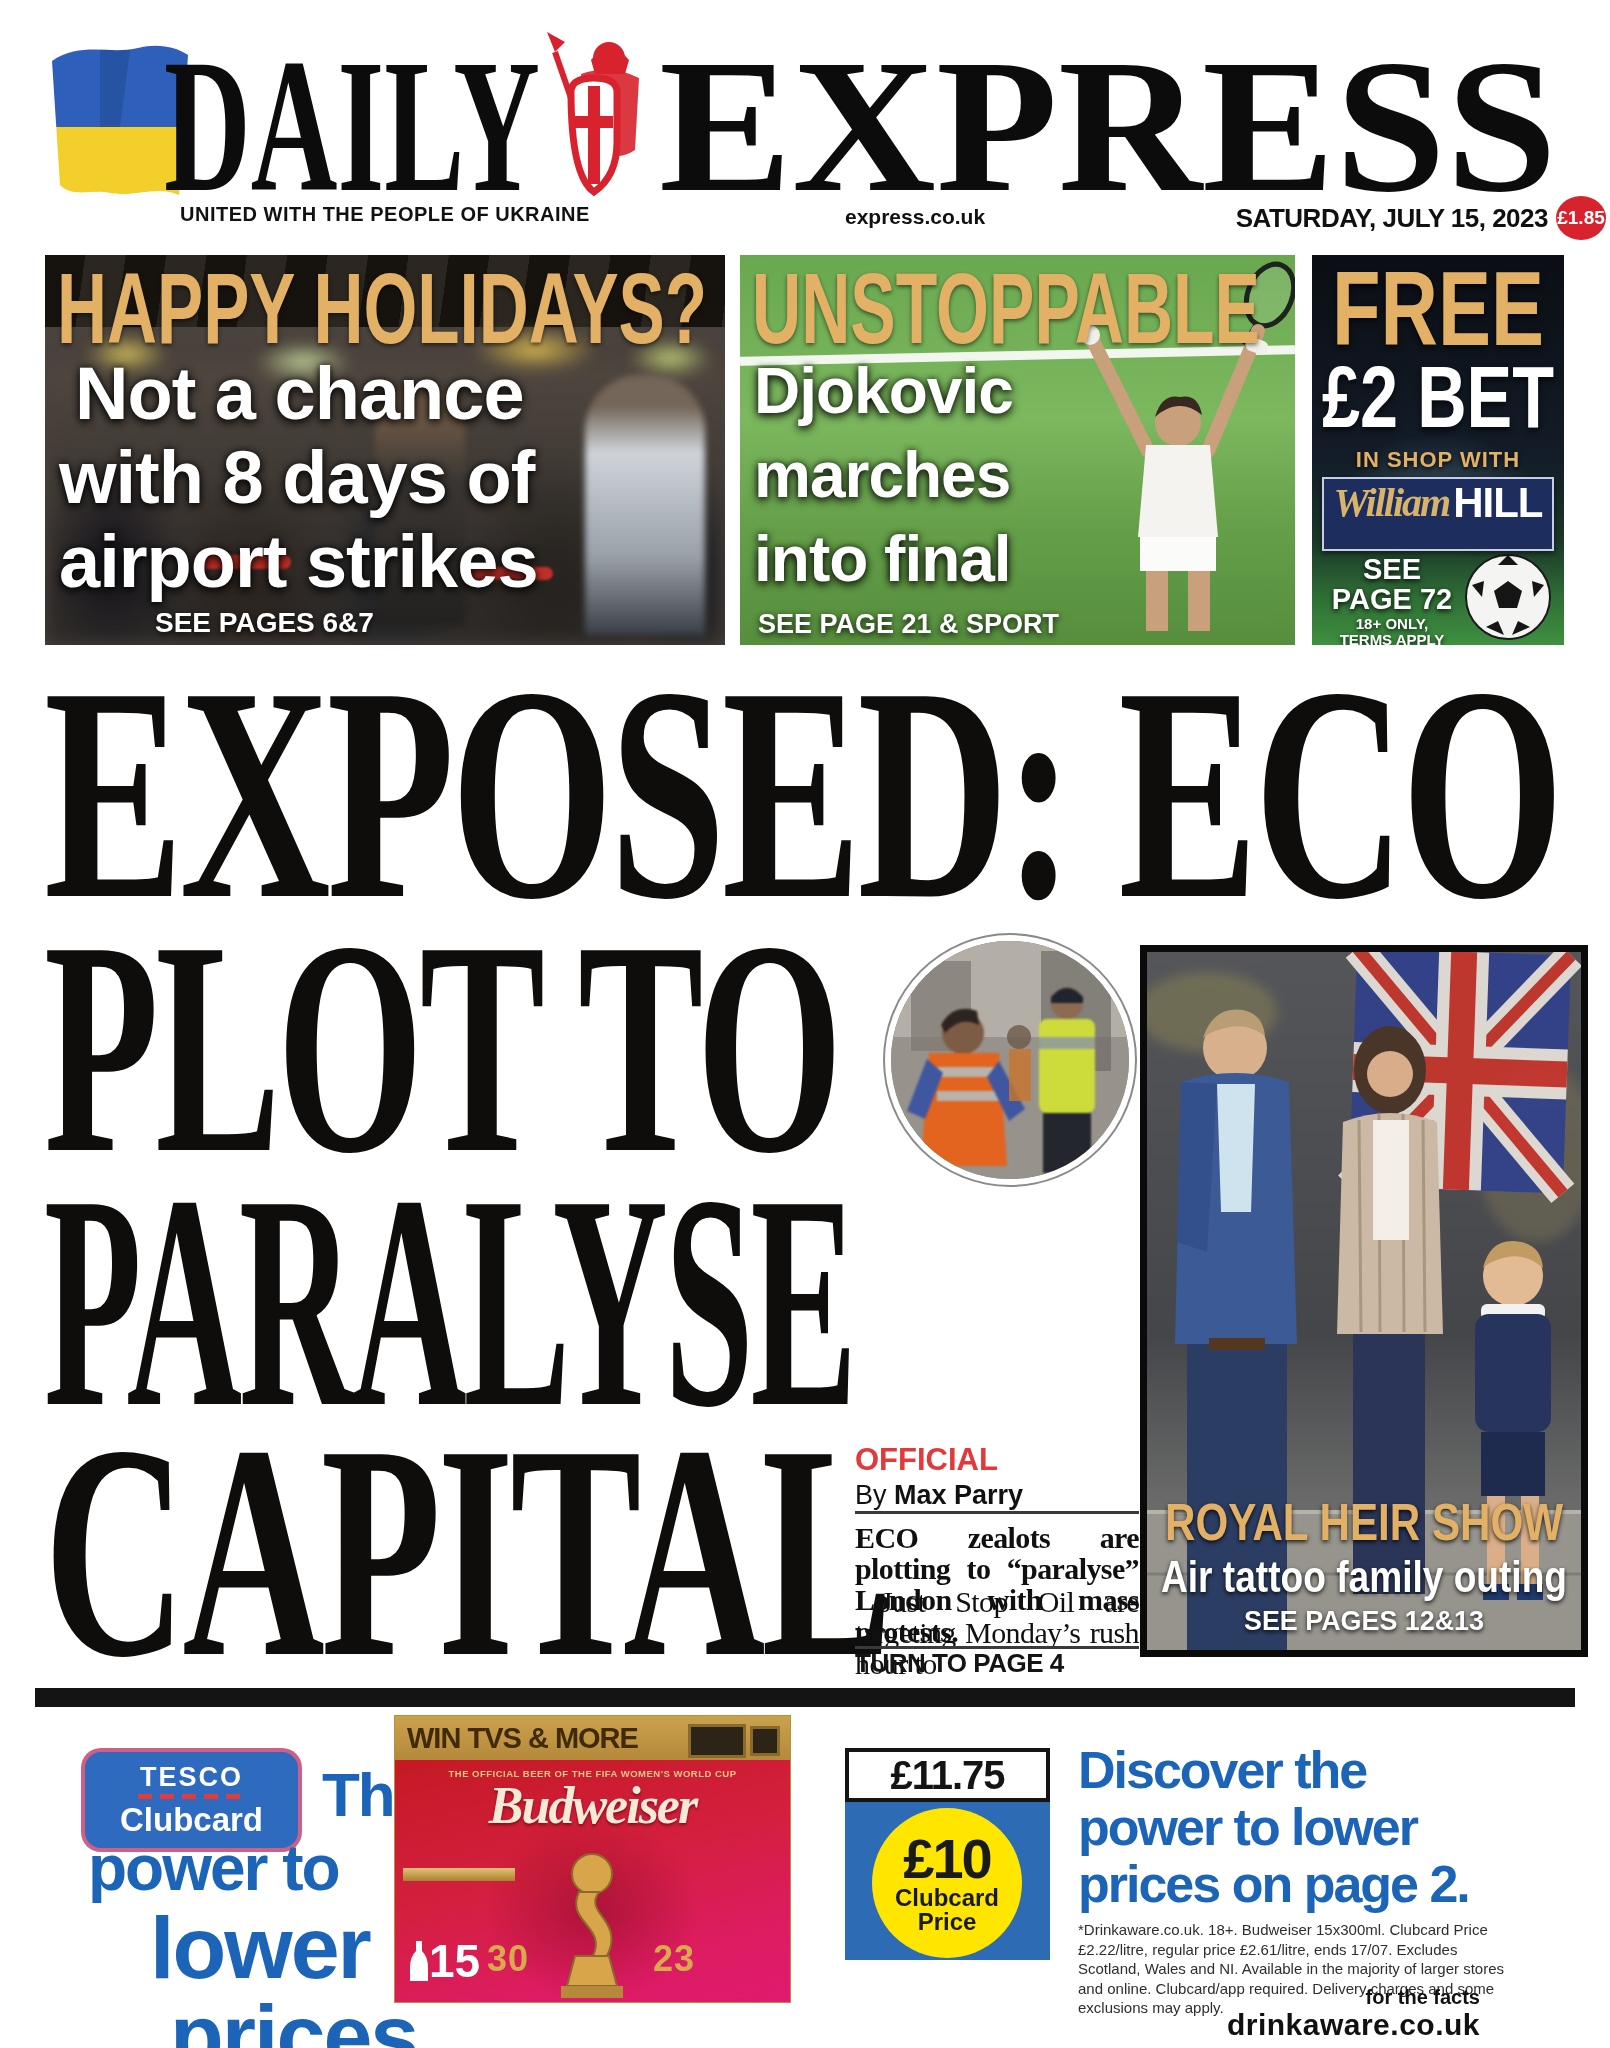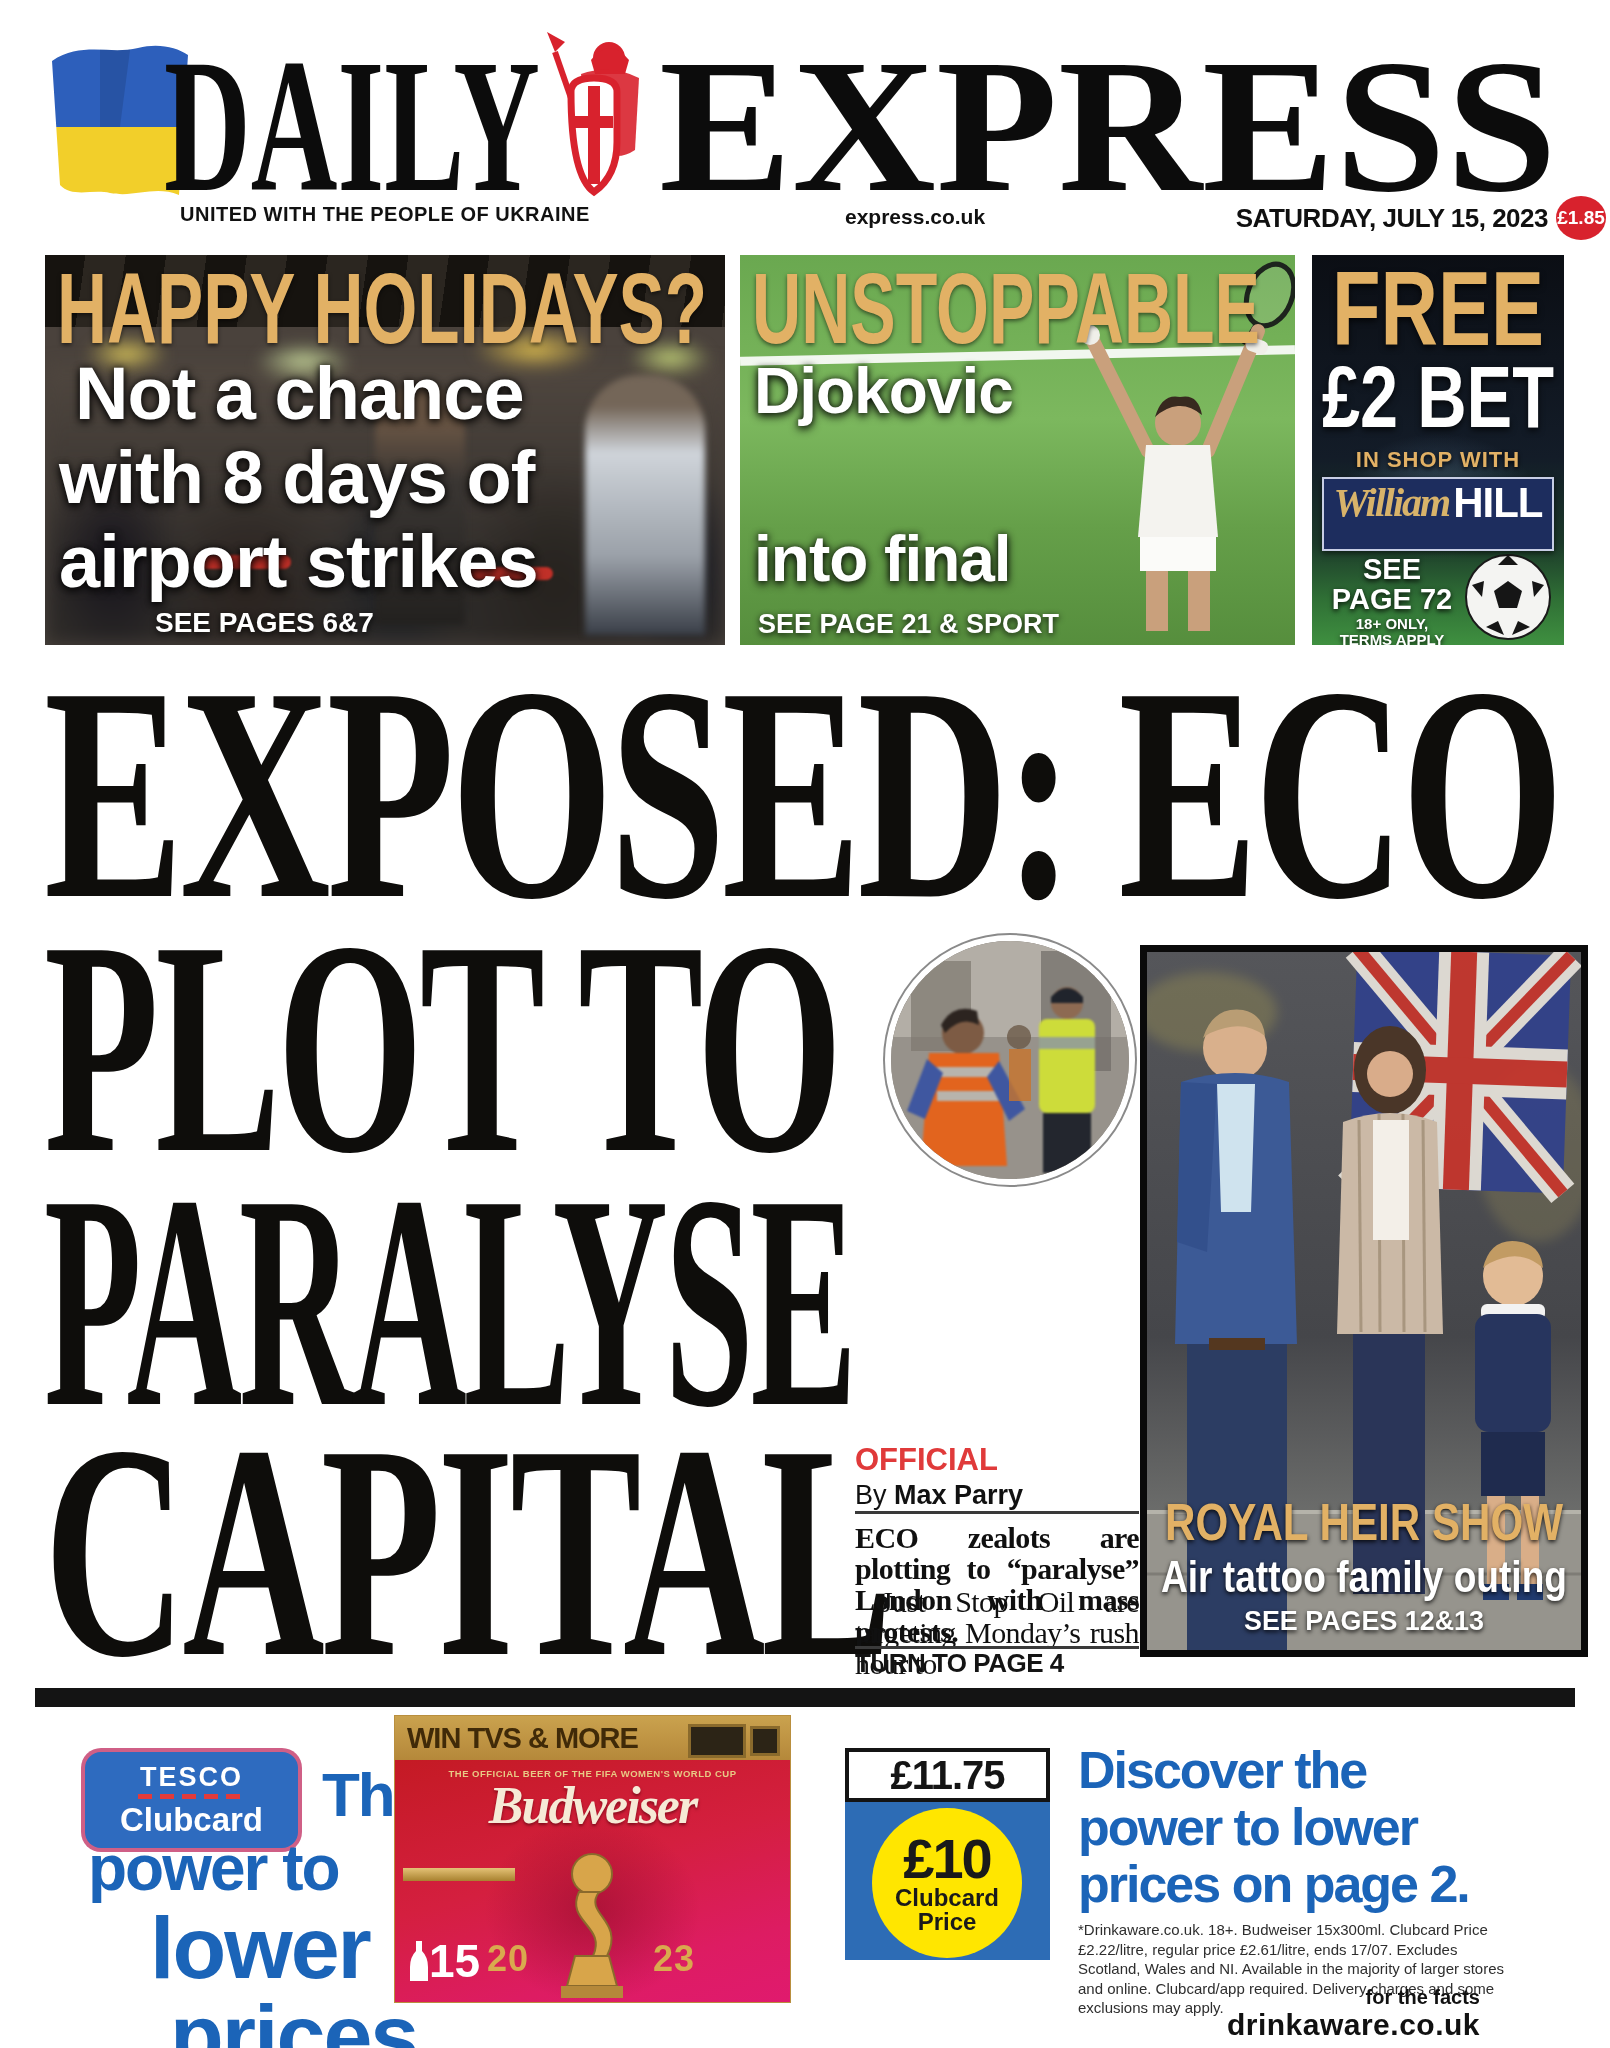--- a/index.html
+++ b/index.html
@@ -221,20 +221,21 @@
       <path d="M215,162 Q222,138 240,142 Q258,138 262,160 Q250,150 238,151 Q226,152 215,162 Z" fill="#37291f"></path>
       <path d="M206,190 L270,190 L278,282 L198,282 Z" fill="#f4f3ef"></path>
       <rect x="200" y="282" width="76" height="34" fill="#fbfbf9"></rect>
       <rect x="206" y="316" width="22" height="60" fill="#c9a07c"></rect>
       <rect x="248" y="316" width="22" height="60" fill="#c9a07c"></rect>
     </svg>
     <svg class="title-svg" width="530" height="95">
       <text class="svg-sans" x="4" y="80" font-size="100" textLength="508" lengthAdjust="spacingAndGlyphs" fill="#e2b165">UNSTOPPABLE</text>
     </svg>
     <div class="sub" style="left:14px;top:104px;font-size:64px;">Djokovic</div>
+    <div class="sub" style="left:14px;top:188px;font-size:64px;">marches</div>
     <div class="sub" style="left:14px;top:272px;font-size:64px;">into final</div>
     <div class="see" style="left:18px;top:354px;font-size:27px;">SEE PAGE 21 &amp; SPORT</div>
   </div>
 
   <div class="abs promo promo-bet">
     <svg class="abs" style="left:150px;top:296px;" width="92" height="92" viewBox="0 0 92 92">
       <circle cx="46" cy="46" r="42" fill="#f4f4f2" stroke="#1a1a1a" stroke-width="2"></circle>
       <polygon points="46,30 60,40 55,57 37,57 32,40" fill="#161616"></polygon>
       <polygon points="46,4 56,14 36,14" fill="#161616"></polygon>
       <polygon points="10,34 22,30 20,46" fill="#161616"></polygon>
@@ -394,21 +395,21 @@
     <div class="bud-body">
       <div class="bud-official">THE OFFICIAL BEER OF THE FIFA WOMEN'S WORLD CUP</div>
       <div class="bud-brand">Budweiser</div>
       <div class="bud-chip"></div>
       <svg class="abs" style="left:142px;top:88px;" width="110" height="154" viewBox="0 0 110 154">
         <circle cx="55" cy="26" r="20" fill="#d8a54a" stroke="#8a6a2c" stroke-width="2"></circle>
         <path d="M42,44 C28,74 70,78 56,108 L70,108 C88,72 46,66 62,44 Z" fill="#d8a54a" stroke="#8a6a2c" stroke-width="2"></path>
         <path d="M30,138 L80,138 L72,108 L38,108 Z" fill="#d8a54a" stroke="#8a6a2c" stroke-width="2"></path>
         <rect x="24" y="138" width="62" height="12" fill="#b5883a"></rect>
       </svg>
-      <div class="bud-year" style="left:92px;top:178px;">20</div>
+      <div class="bud-year" style="left:92px;top:178px;">30</div>
       <div class="bud-year" style="left:258px;top:178px;">23</div>
       <div class="bud-pack">
         <svg width="20" height="44" viewBox="0 0 20 44">
           <path d="M7,2 L13,2 L13,12 Q19,18 19,28 L19,42 L1,42 L1,28 Q1,18 7,12 Z" fill="#ffffff"></path>
         </svg>
         <span class="bud-pack-num">15</span>
       </div>
     </div>
   </div>
 

